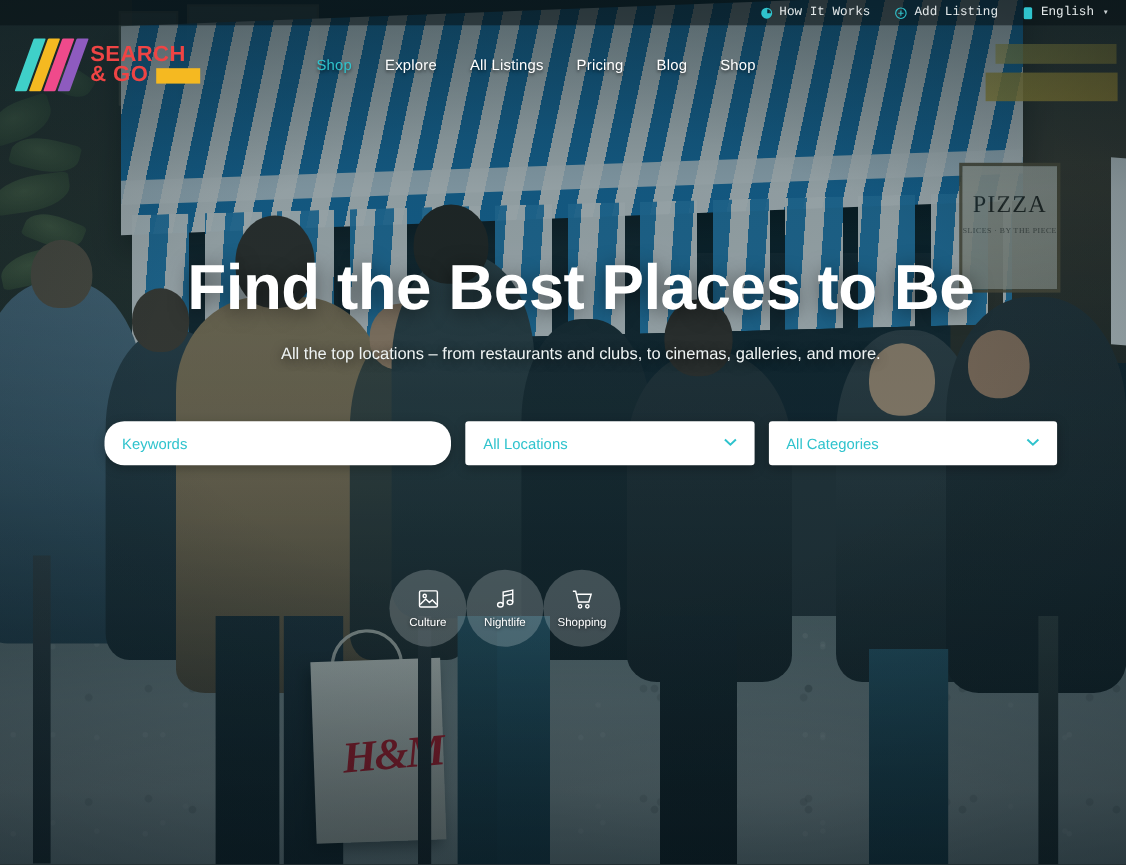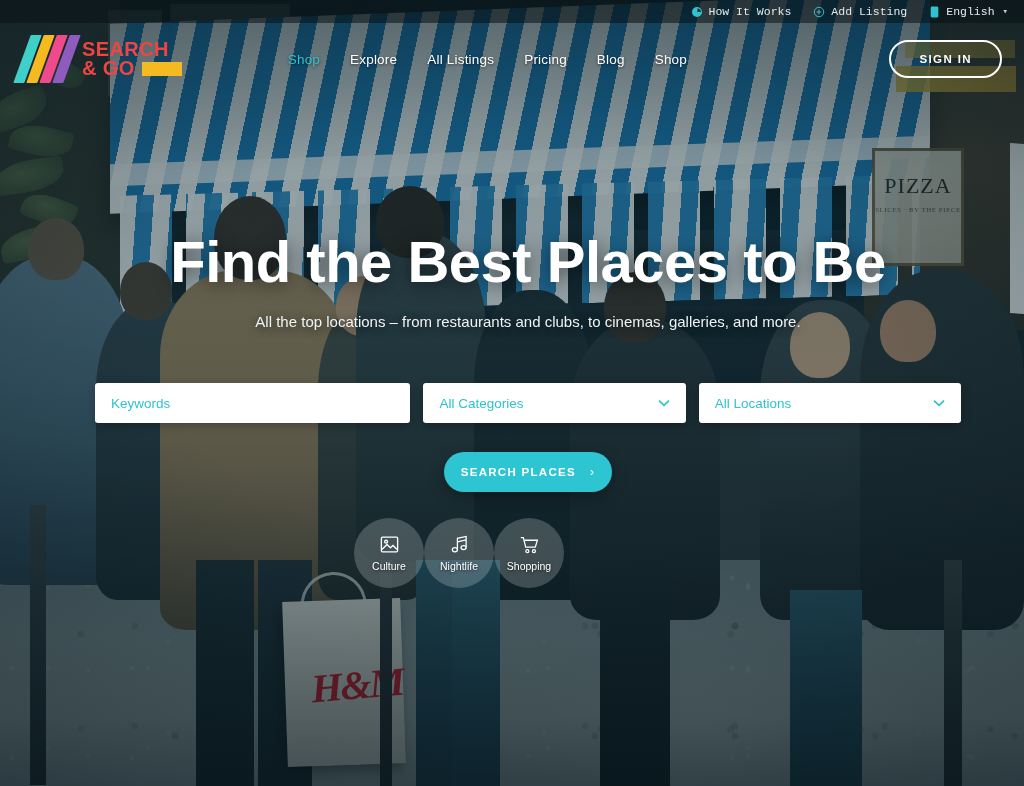--- a/index.html
+++ b/index.html
@@ -265,21 +265,21 @@
   .search-row {
     position:absolute; left: 79px; top: 383px; width: 866px; height: 40px;
     display:flex; gap: 13px;
   }
   .sf {
     background:#fff; height: 40px; border-radius: 3px;
     display:flex; align-items:center; padding: 0 16px;
     box-shadow: 0 3px 10px rgba(0,0,0,.25);
     position: relative;
   }
-  .sf-keywords { width: 336px; }
+  .sf-keywords { width: 336px; border-radius: 18px; }
   .sf-select   { width: 279px; justify-content: space-between; cursor:pointer; }
   .sf input {
     border:none; outline:none; width:100%;
     font-family:"Liberation Sans", sans-serif;
     font-size: 13.5px; color:#2fc3cd; background:transparent;
   }
   .sf input::placeholder { color:#2fc3cd; opacity:1; }
   .sf-val { font-size: 13.5px; color:#2fc3cd; }
   .sf-chev { color:#2fc3cd; font-size: 11px; }
 
@@ -439,53 +439,48 @@
 
     <nav class="nav">
       <a href="#" class="active">Shop</a>
       <a href="#">Explore</a>
       <a href="#">All Listings</a>
       <a href="#">Pricing</a>
       <a href="#">Blog</a>
       <a href="#">Shop</a>
     </nav>
 
-    <a href="#" class="signin">SIGN IN</a>
   </div>
 
   <div class="hero-content">
     <h1 class="hero-title">Find the Best Places to Be</h1>
     <p class="hero-sub">All the top locations – from restaurants and clubs, to cinemas, galleries, and more.</p>
 
     <div class="search-row">
       <div class="sf sf-keywords">
         <input type="text" placeholder="Keywords" style="">
+      </div>
+      <div class="sf sf-select">
+        <span class="sf-val">All Locations</span>
+        <span class="sf-chev">
+          <svg width="12" height="8" viewBox="0 0 12 8" fill="none" stroke="currentColor" stroke-width="1.8">
+              <path d="M1 1.6 6 6.3l5-4.7"></path>
+            </svg>
+        </span>
       </div>
       <div class="sf sf-select">
         <span class="sf-val">All Categories</span>
         <span class="sf-chev">
           <svg width="12" height="8" viewBox="0 0 12 8" fill="none" stroke="currentColor" stroke-width="1.8">
               <path d="M1 1.6 6 6.3l5-4.7"></path>
             </svg>
         </span>
       </div>
-      <div class="sf sf-select">
-        <span class="sf-val">All Locations</span>
-        <span class="sf-chev">
-          <svg width="12" height="8" viewBox="0 0 12 8" fill="none" stroke="currentColor" stroke-width="1.8">
-              <path d="M1 1.6 6 6.3l5-4.7"></path>
-            </svg>
-        </span>
-      </div>
     </div>
 
-    <button class="search-btn">
-      <span>SEARCH PLACES</span>
-      <span class="arrow">›</span>
-    </button>
 
     <div class="cats">
       <div class="cat">
         <span class="cat-ico">
           <svg width="19" height="17" viewBox="0 0 24 22" fill="none" stroke="currentColor" stroke-width="1.7">
               <rect x="1.5" y="1.5" width="21" height="19" rx="1.5"></rect>
               <circle cx="7.6" cy="7.4" r="1.9"></circle>
               <path d="M2.2 17.5 8.8 11l4.3 4.2 3.4-3 5.3 5.3"></path>
             </svg>
         </span>

